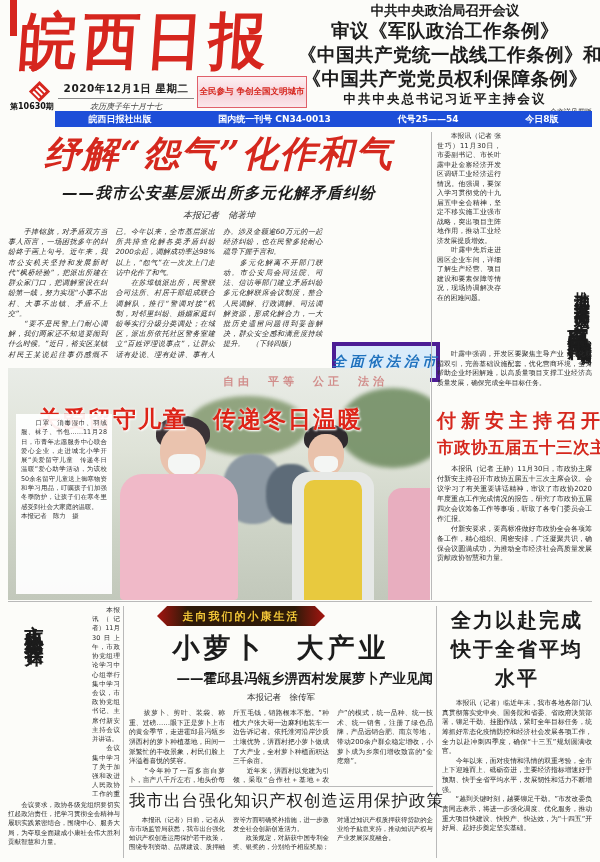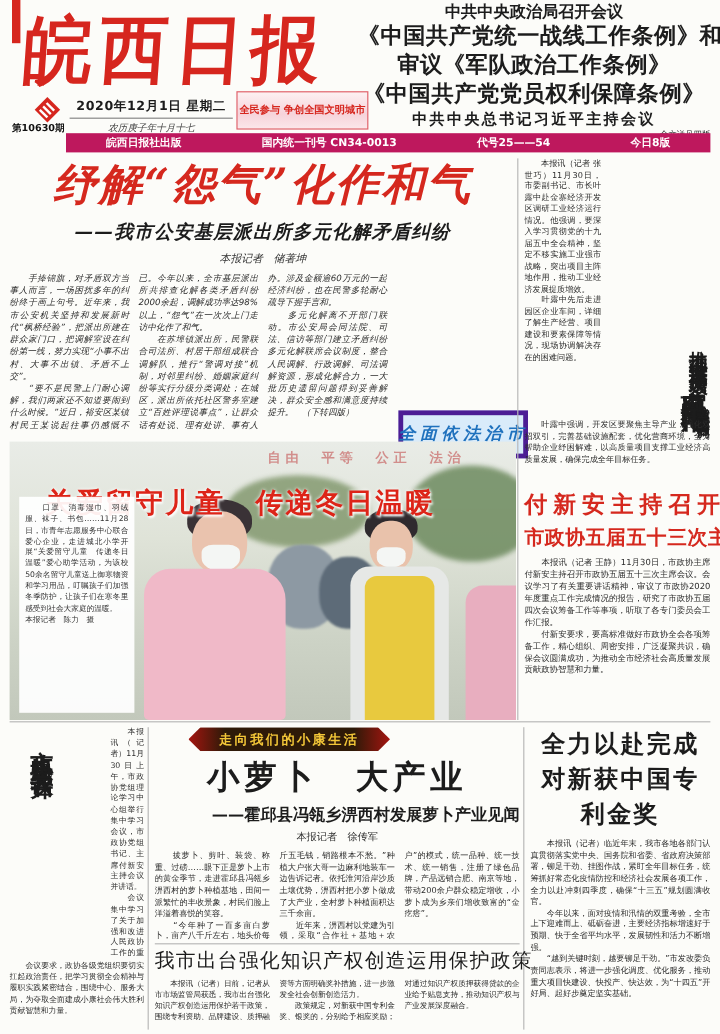--- a/index.html
+++ b/index.html
@@ -21,21 +21,21 @@
       border-top:1px solid #888;margin-top:2px;padding-top:2px;}
   .civ-box{left:197px;top:76px;width:108px;height:30px;border:1.5px solid #e0606a;
       background:linear-gradient(180deg,#fdf0f2,#f6d3da 60%,#fbe6ea);
       display:flex;align-items:center;justify-content:center;}
   .civ-box span{font-size:8.5px;font-weight:bold;color:#d6261e;white-space:nowrap;}
   .tophead{left:298px;top:2px;width:294px;text-align:center;line-height:1.28;}
   .tophead .k{font-size:13.5px;font-weight:bold;}
   .tophead .h{font-size:18.5px;font-weight:bold;white-space:nowrap;letter-spacing:.5px;}
   .tophead .p{font-family:"DejaVu Serif",serif;font-size:12.5px;font-weight:bold;letter-spacing:2px;margin-top:1px;}
   .tophead .src{font-size:7px;text-align:right;color:#222;margin-top:1px;}
-  .bluebar{left:55px;top:111px;width:537px;height:16px;background:#be185d;display:flex;
+  .bluebar{left:55px;top:111px;width:537px;height:16px;background:#1d4ed8;display:flex;
       align-items:center;justify-content:space-around;}
   .bluebar span{color:#fff;font-size:9px;font-weight:bold;white-space:nowrap;}
   
   .vrule{width:1px;background:#b9b9b9;}
   .hrule{height:1px;background:#b9b9b9;}
   
   .body-txt{font-size:7.2px;line-height:1.42;text-align:justify;color:#2b2b2b;
       white-space:pre-line;overflow:hidden;}
   
   .main-art{left:8px;top:130px;width:422px;font-style:italic;}
@@ -142,22 +142,22 @@
   <div class="abs issue-no">第10630期</div>
   <div class="abs date-block">
     <div class="date-main">2020年12月1日 星期二</div>
     <div class="date-lunar">农历庚子年十月十七</div>
   </div>
   <div class="abs civ-box">
     <span>全民参与 争创全国文明城市</span>
   </div>
   <div class="abs tophead">
     <div class="k">中共中央政治局召开会议</div>
+    <div class="h">审议《军队政治工作条例》</div>
     <div class="h">《中国共产党统一战线工作条例》和</div>
-    <div class="h">审议《军队政治工作条例》</div>
     <div class="h">《中国共产党党员权利保障条例》</div>
     <div class="p">中共中央总书记习近平主持会议</div>
     <div class="src">——全文详见四版</div>
   </div>
   <div class="abs bluebar">
     <span>皖西日报社出版</span>
     <span>国内统一刊号 CN34-0013</span>
     <span>代号25——54</span>
     <span>今日8版</span>
   </div>
@@ -244,19 +244,19 @@
   </div>
 
   <div class="abs strip">
     <div class="strip-hl">我市出台强化知识产权创造运用保护政策</div>
     <div class="strip-body">　　本报讯（记者）日前，记者从市市场监管局获悉，我市出台强化知识产权创造运用保护若干政策，围绕专利资助、品牌建设、质押融资等方面明确奖补措施，进一步激发全社会创新创造活力。
 　　政策规定，对新获中国专利金奖、银奖的，分别给予相应奖励；对通过知识产权质押获得贷款的企业给予贴息支持，推动知识产权与产业发展深度融合。</div>
   </div>
 
   <div class="abs br">
     <div class="br-hl">全力以赴完成
-对新获中国专利金奖</div>
+快于全省平均水平</div>
     <div class="br-body">　　本报讯（记者）临近年末，我市各地各部门认真贯彻落实党中央、国务院和省委、省政府决策部署，铆足干劲、挂图作战，紧盯全年目标任务，统筹抓好常态化疫情防控和经济社会发展各项工作，全力以赴冲刺四季度，确保“十三五”规划圆满收官。
 　　今年以来，面对疫情和汛情的双重考验，全市上下迎难而上、砥砺奋进，主要经济指标增速好于预期、快于全省平均水平，发展韧性和活力不断增强。
 　　“越到关键时刻，越要铆足干劲。”市发改委负责同志表示，将进一步强化调度、优化服务，推动重大项目快建设、快投产、快达效，为“十四五”开好局、起好步奠定坚实基础。</div>
   </div>
 
 </div>
 
 </body></html>

